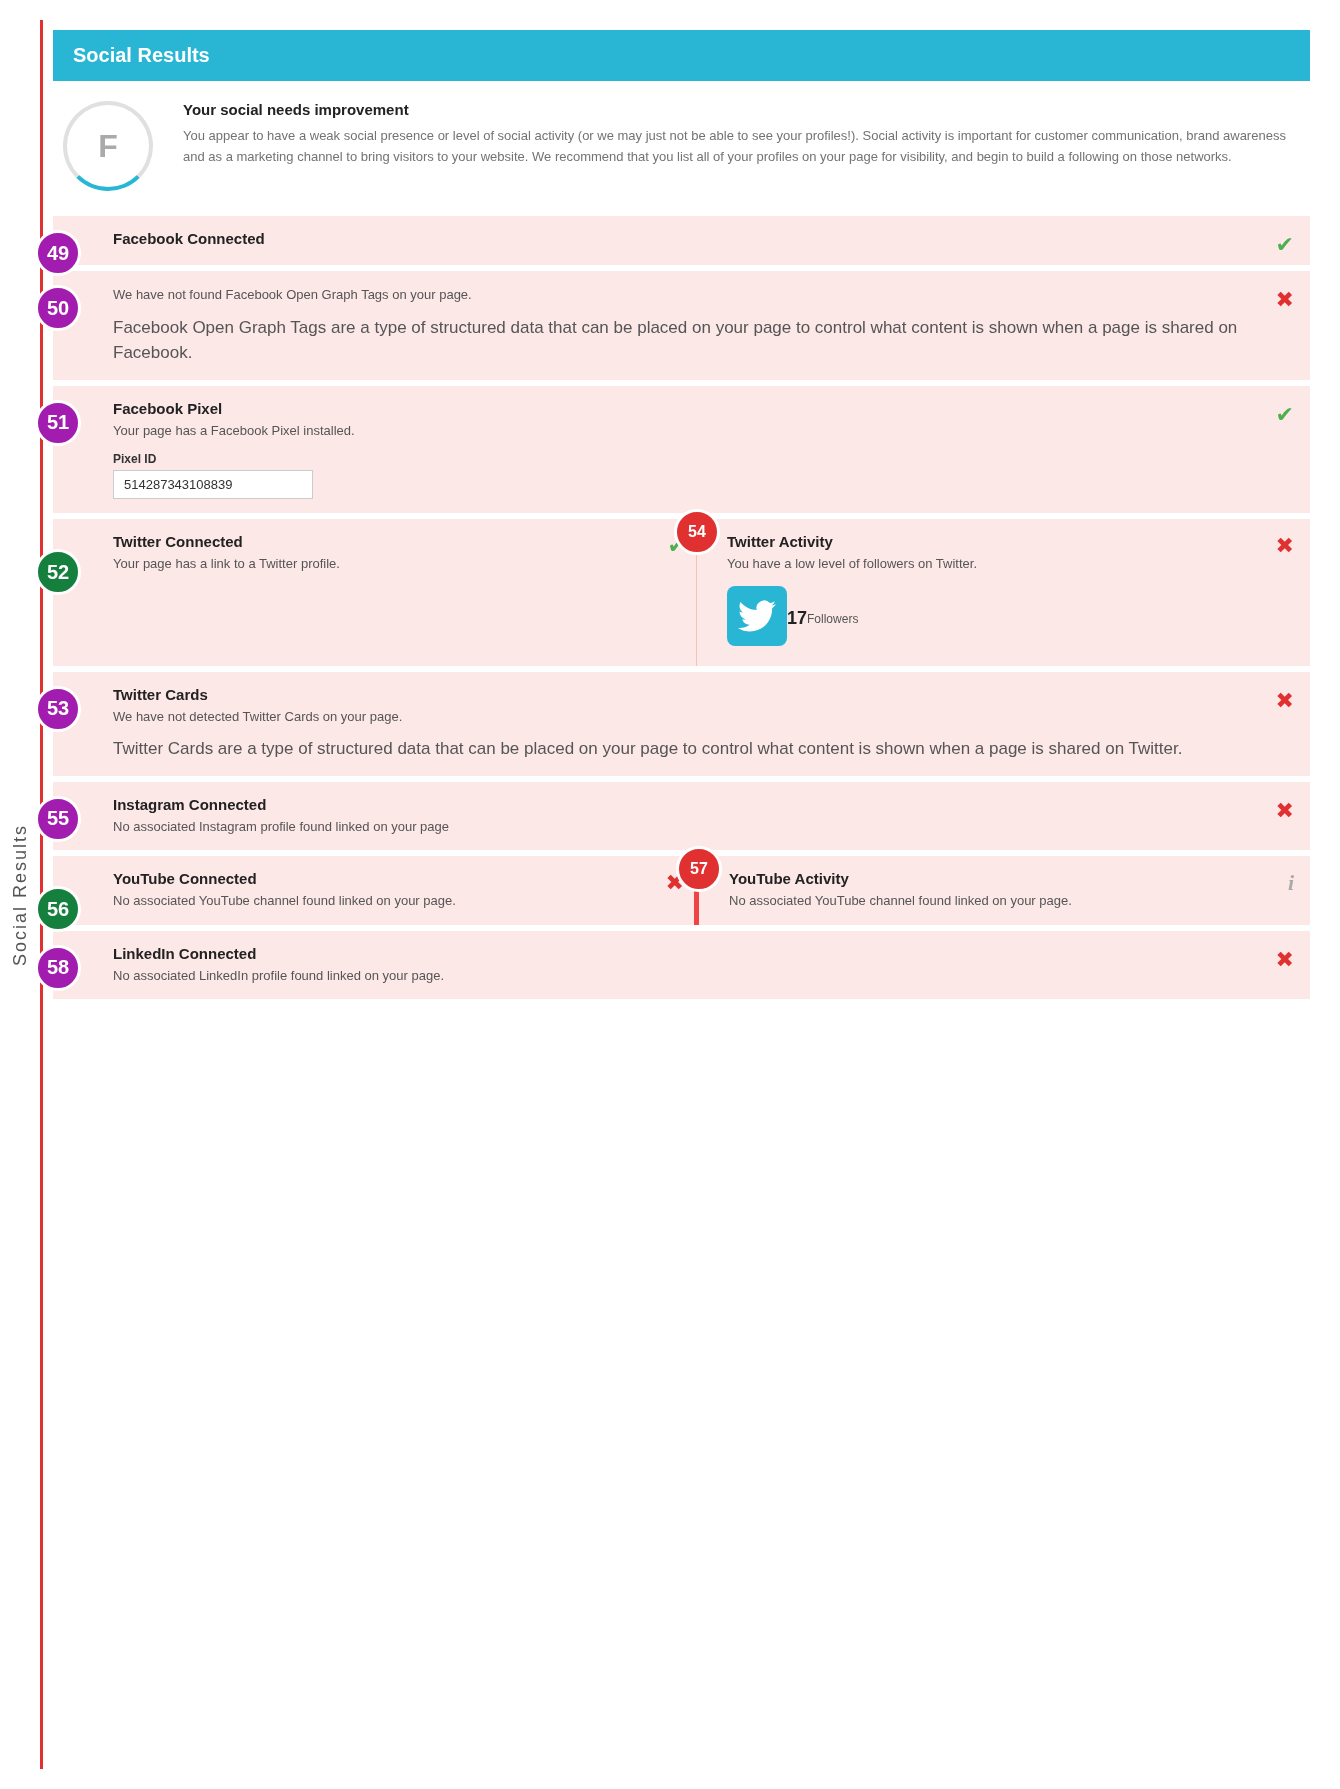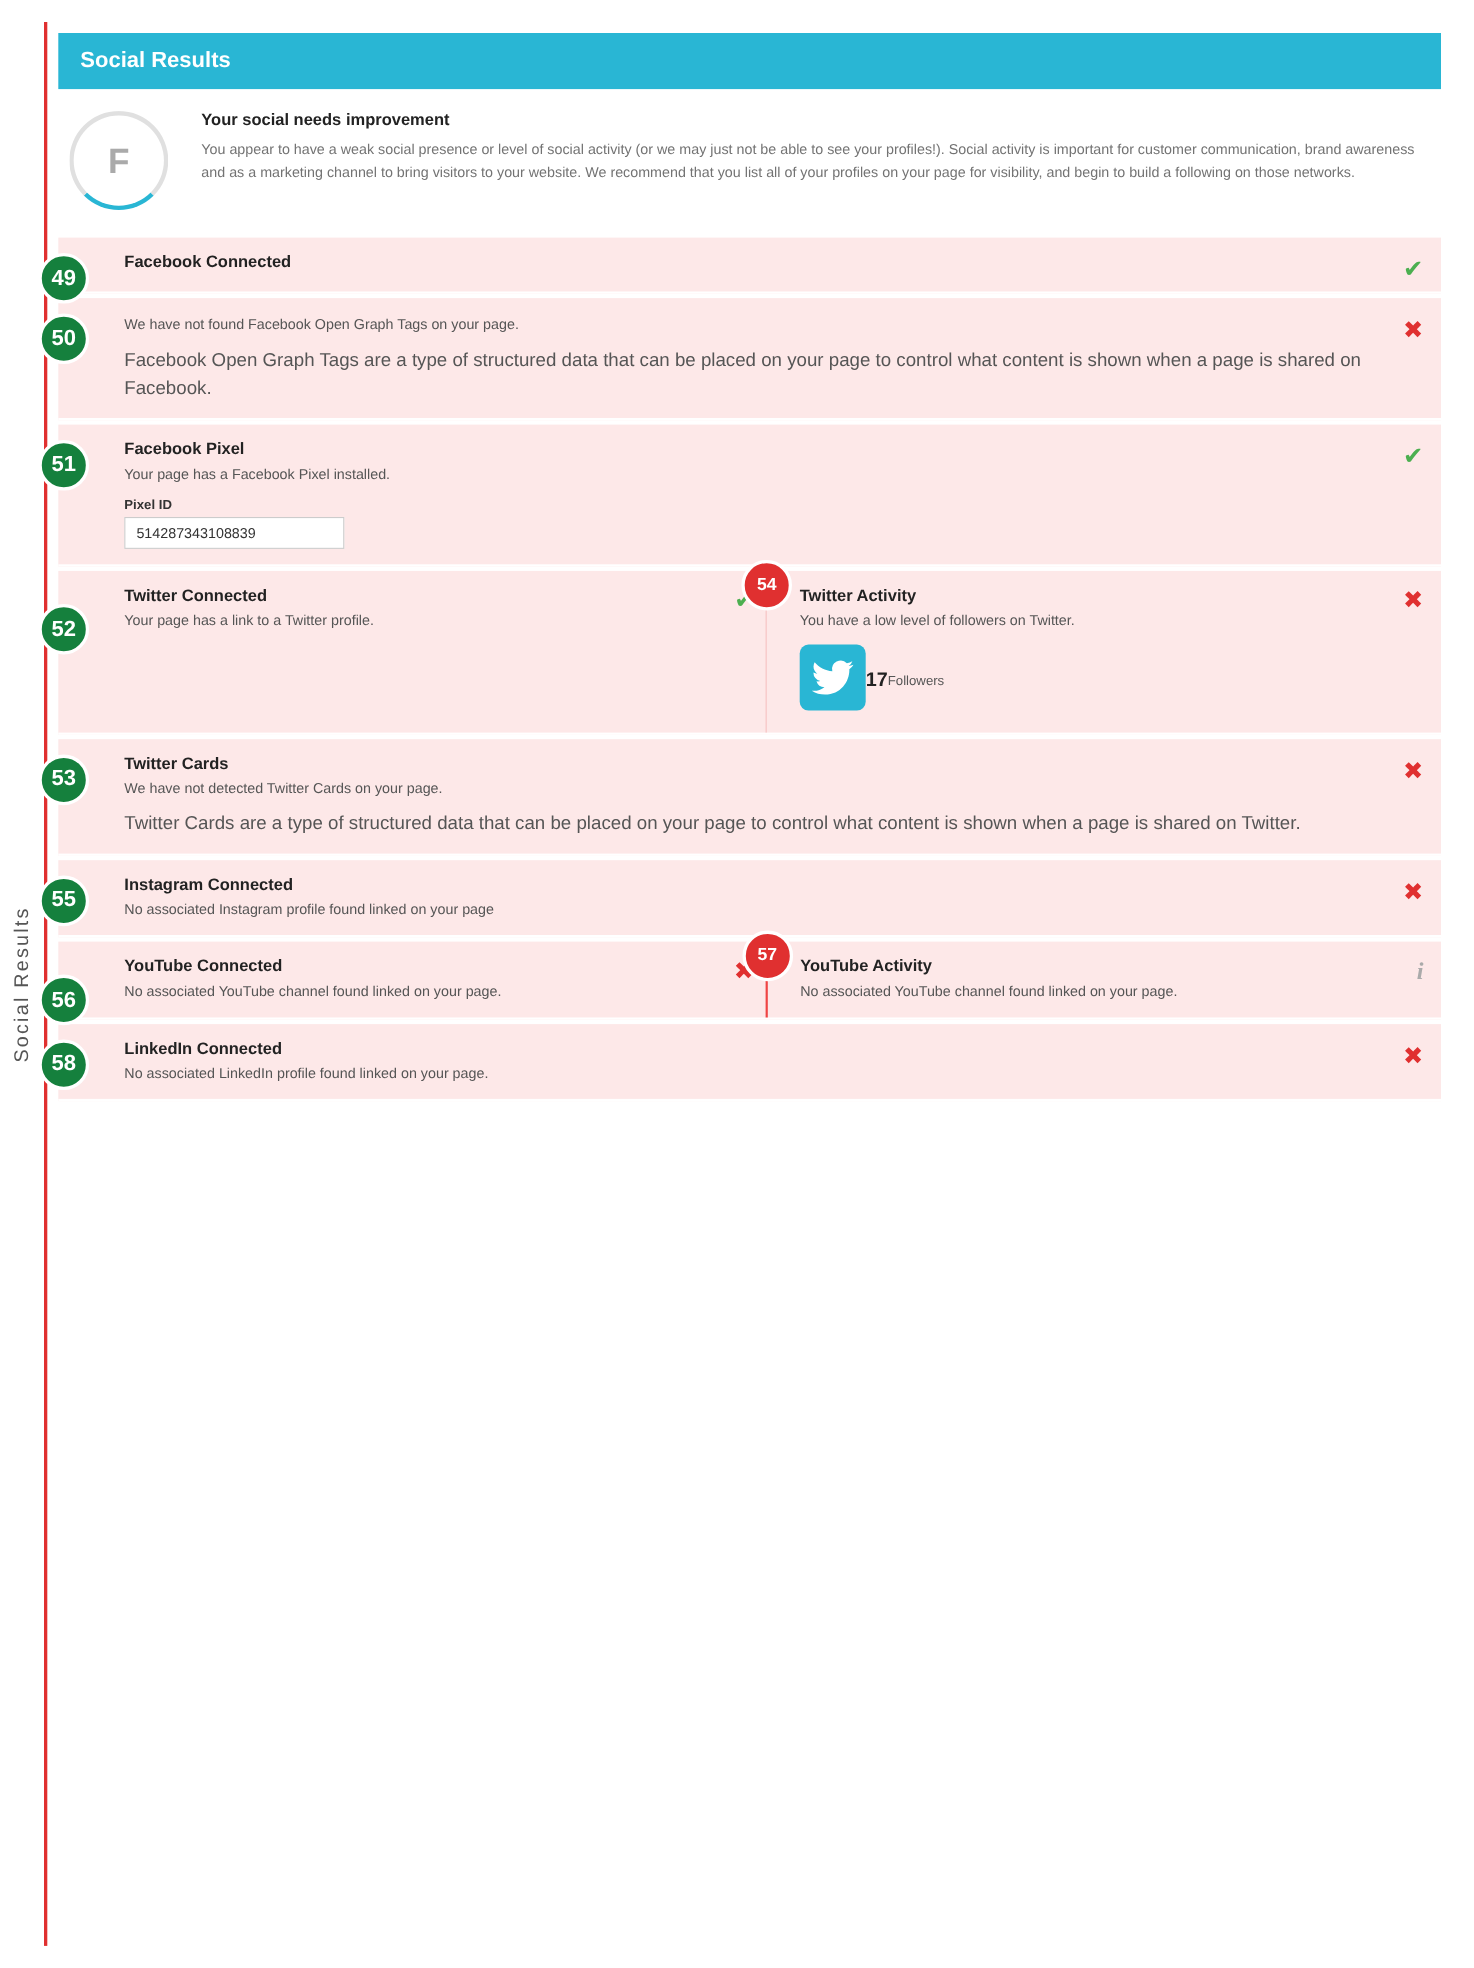--- a/index.html
+++ b/index.html
@@ -100,21 +100,21 @@
       margin-bottom: 4px;
     }
 
     .result-badge {
       position: absolute;
       left: -18px;
       top: 14px;
       width: 46px;
       height: 46px;
       border-radius: 50%;
-      background: #15803d;
+      background: #a21caf;
       color: #fff;
       font-size: 20px;
       font-weight: bold;
       display: flex;
       align-items: center;
       justify-content: center;
       z-index: 10;
       border: 3px solid #fff;
     }
 
@@ -287,21 +287,21 @@
 
     .yt-split-left {
       flex: 1;
       padding: 14px 16px 14px 60px;
       position: relative;
     }
 
     .yt-split-right {
       flex: 1;
       padding: 14px 16px 14px 30px;
-      border-left: 2px solid #ef4444;
+      border-left: 5px solid #ef4444;
       position: relative;
     }
   </style>
 </head>
 <body>
 
 <div class="page-wrapper">
 
   <div class="side-label">Social Results</div>
 

